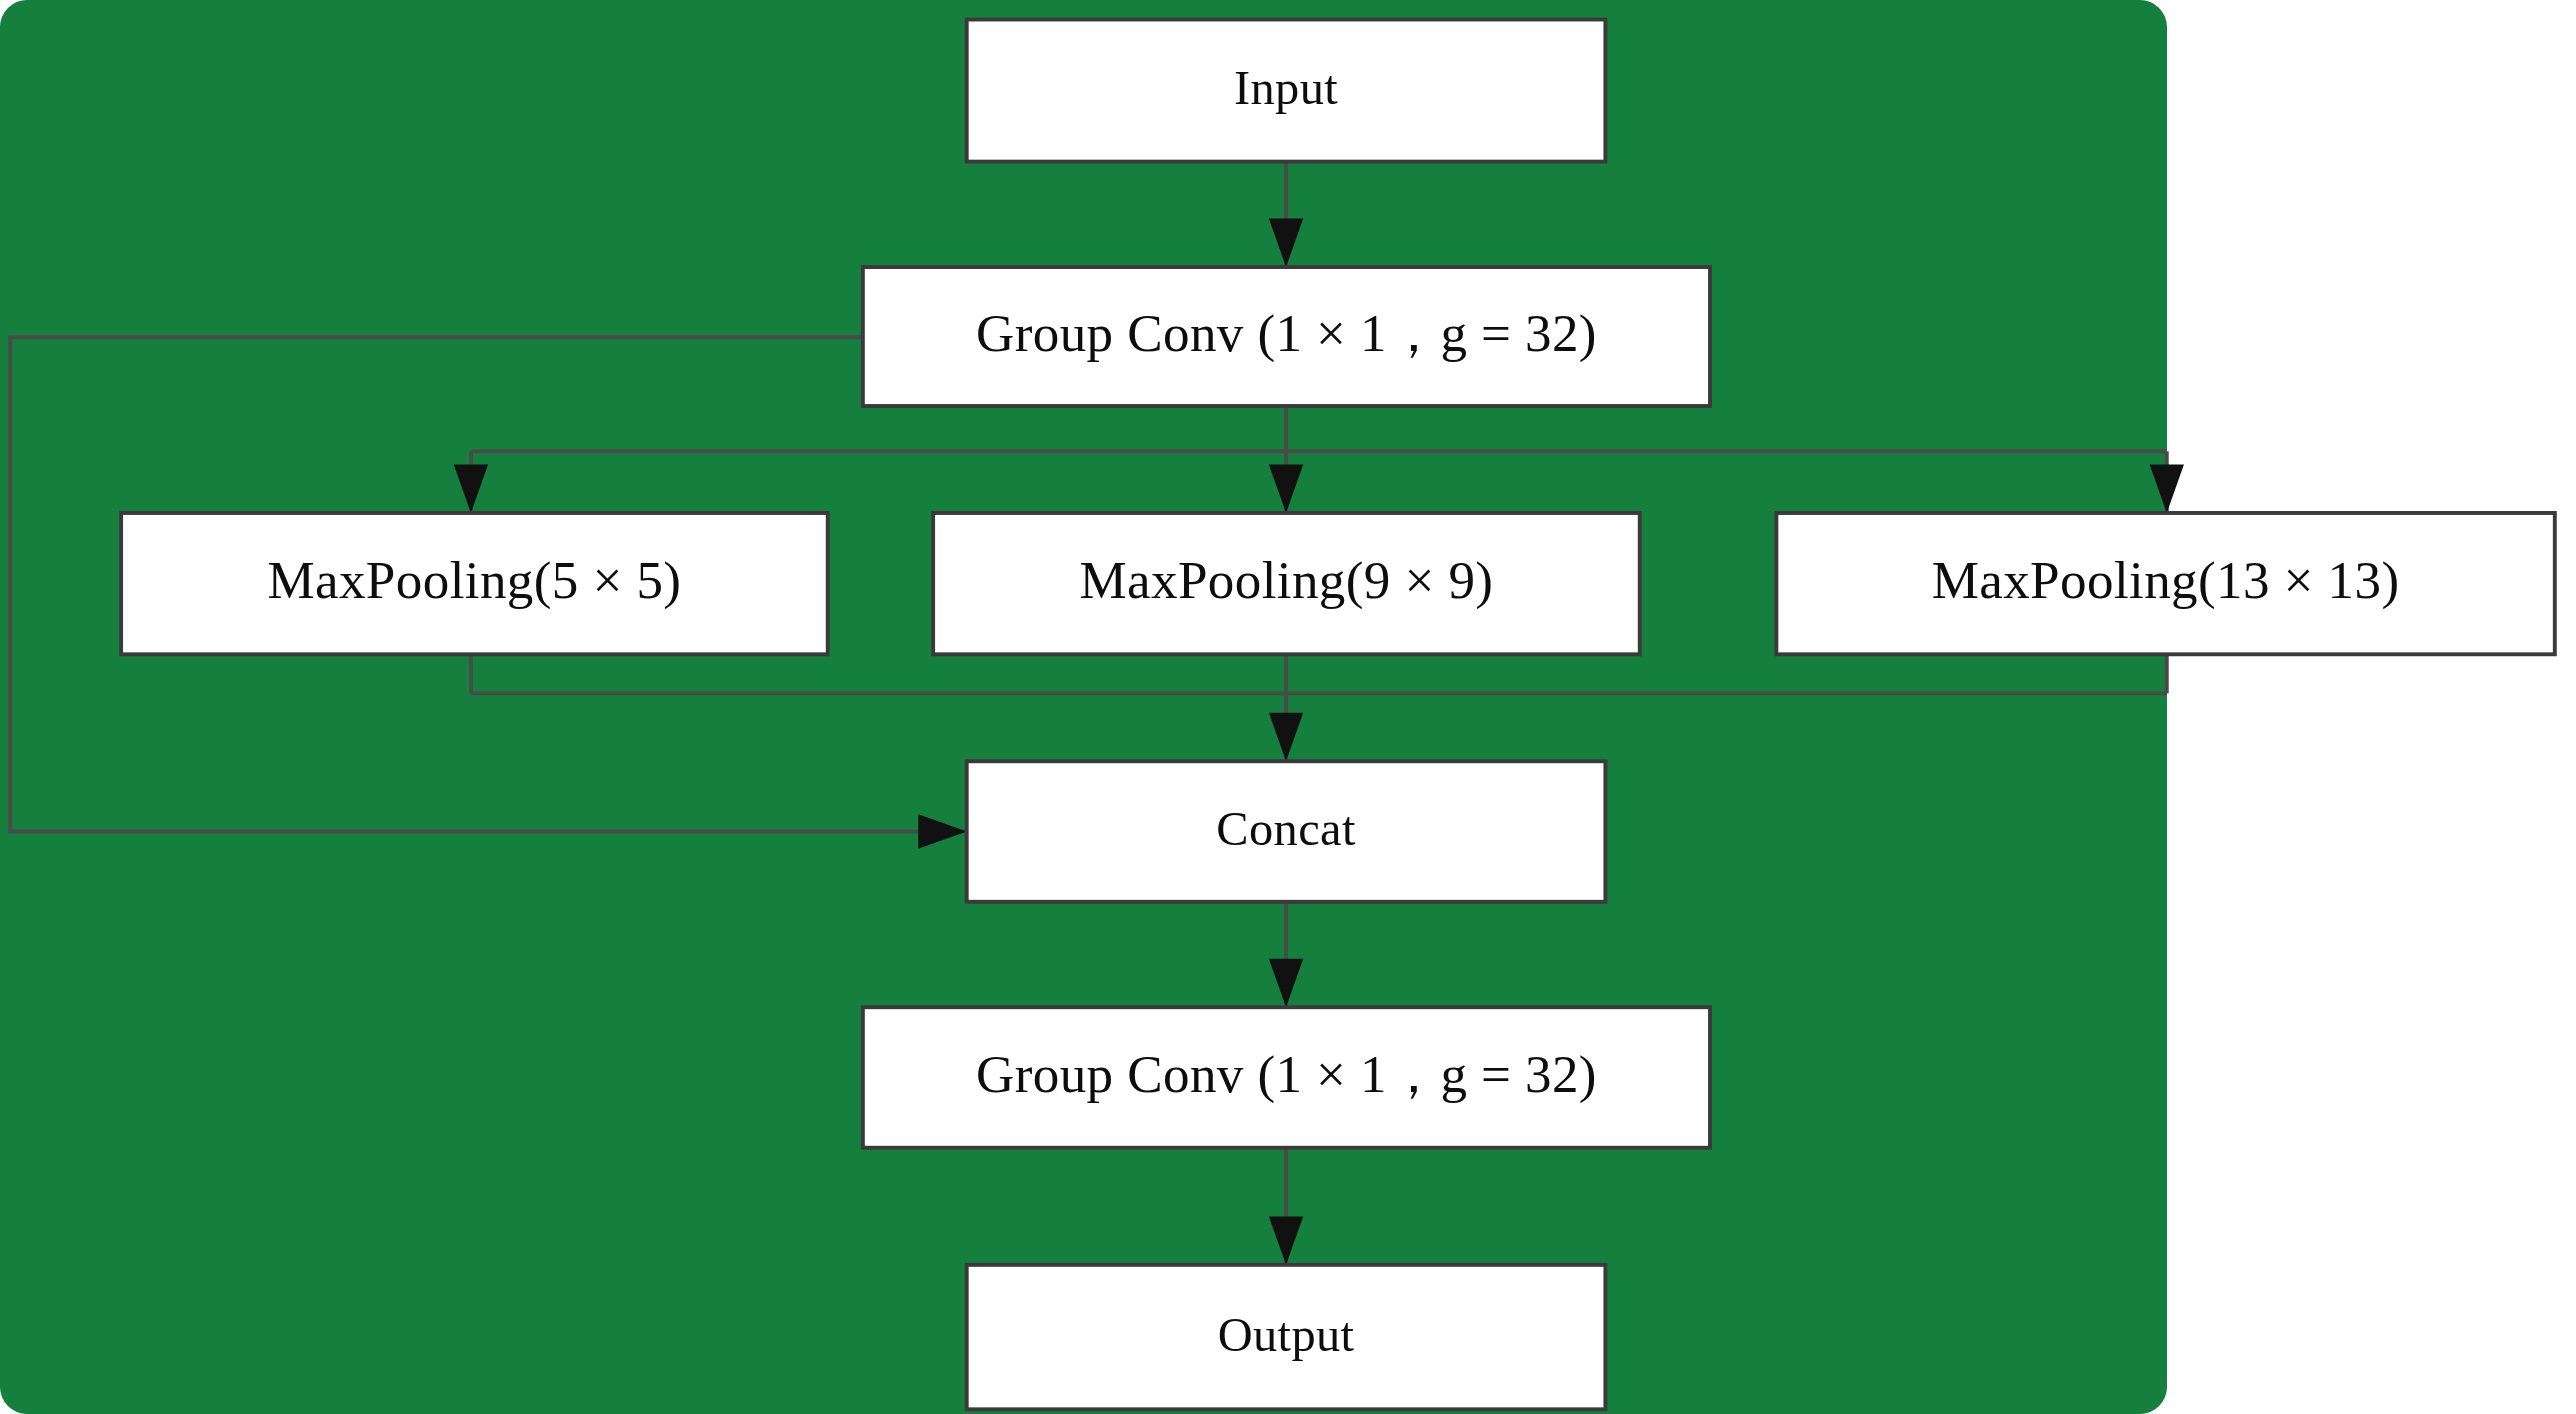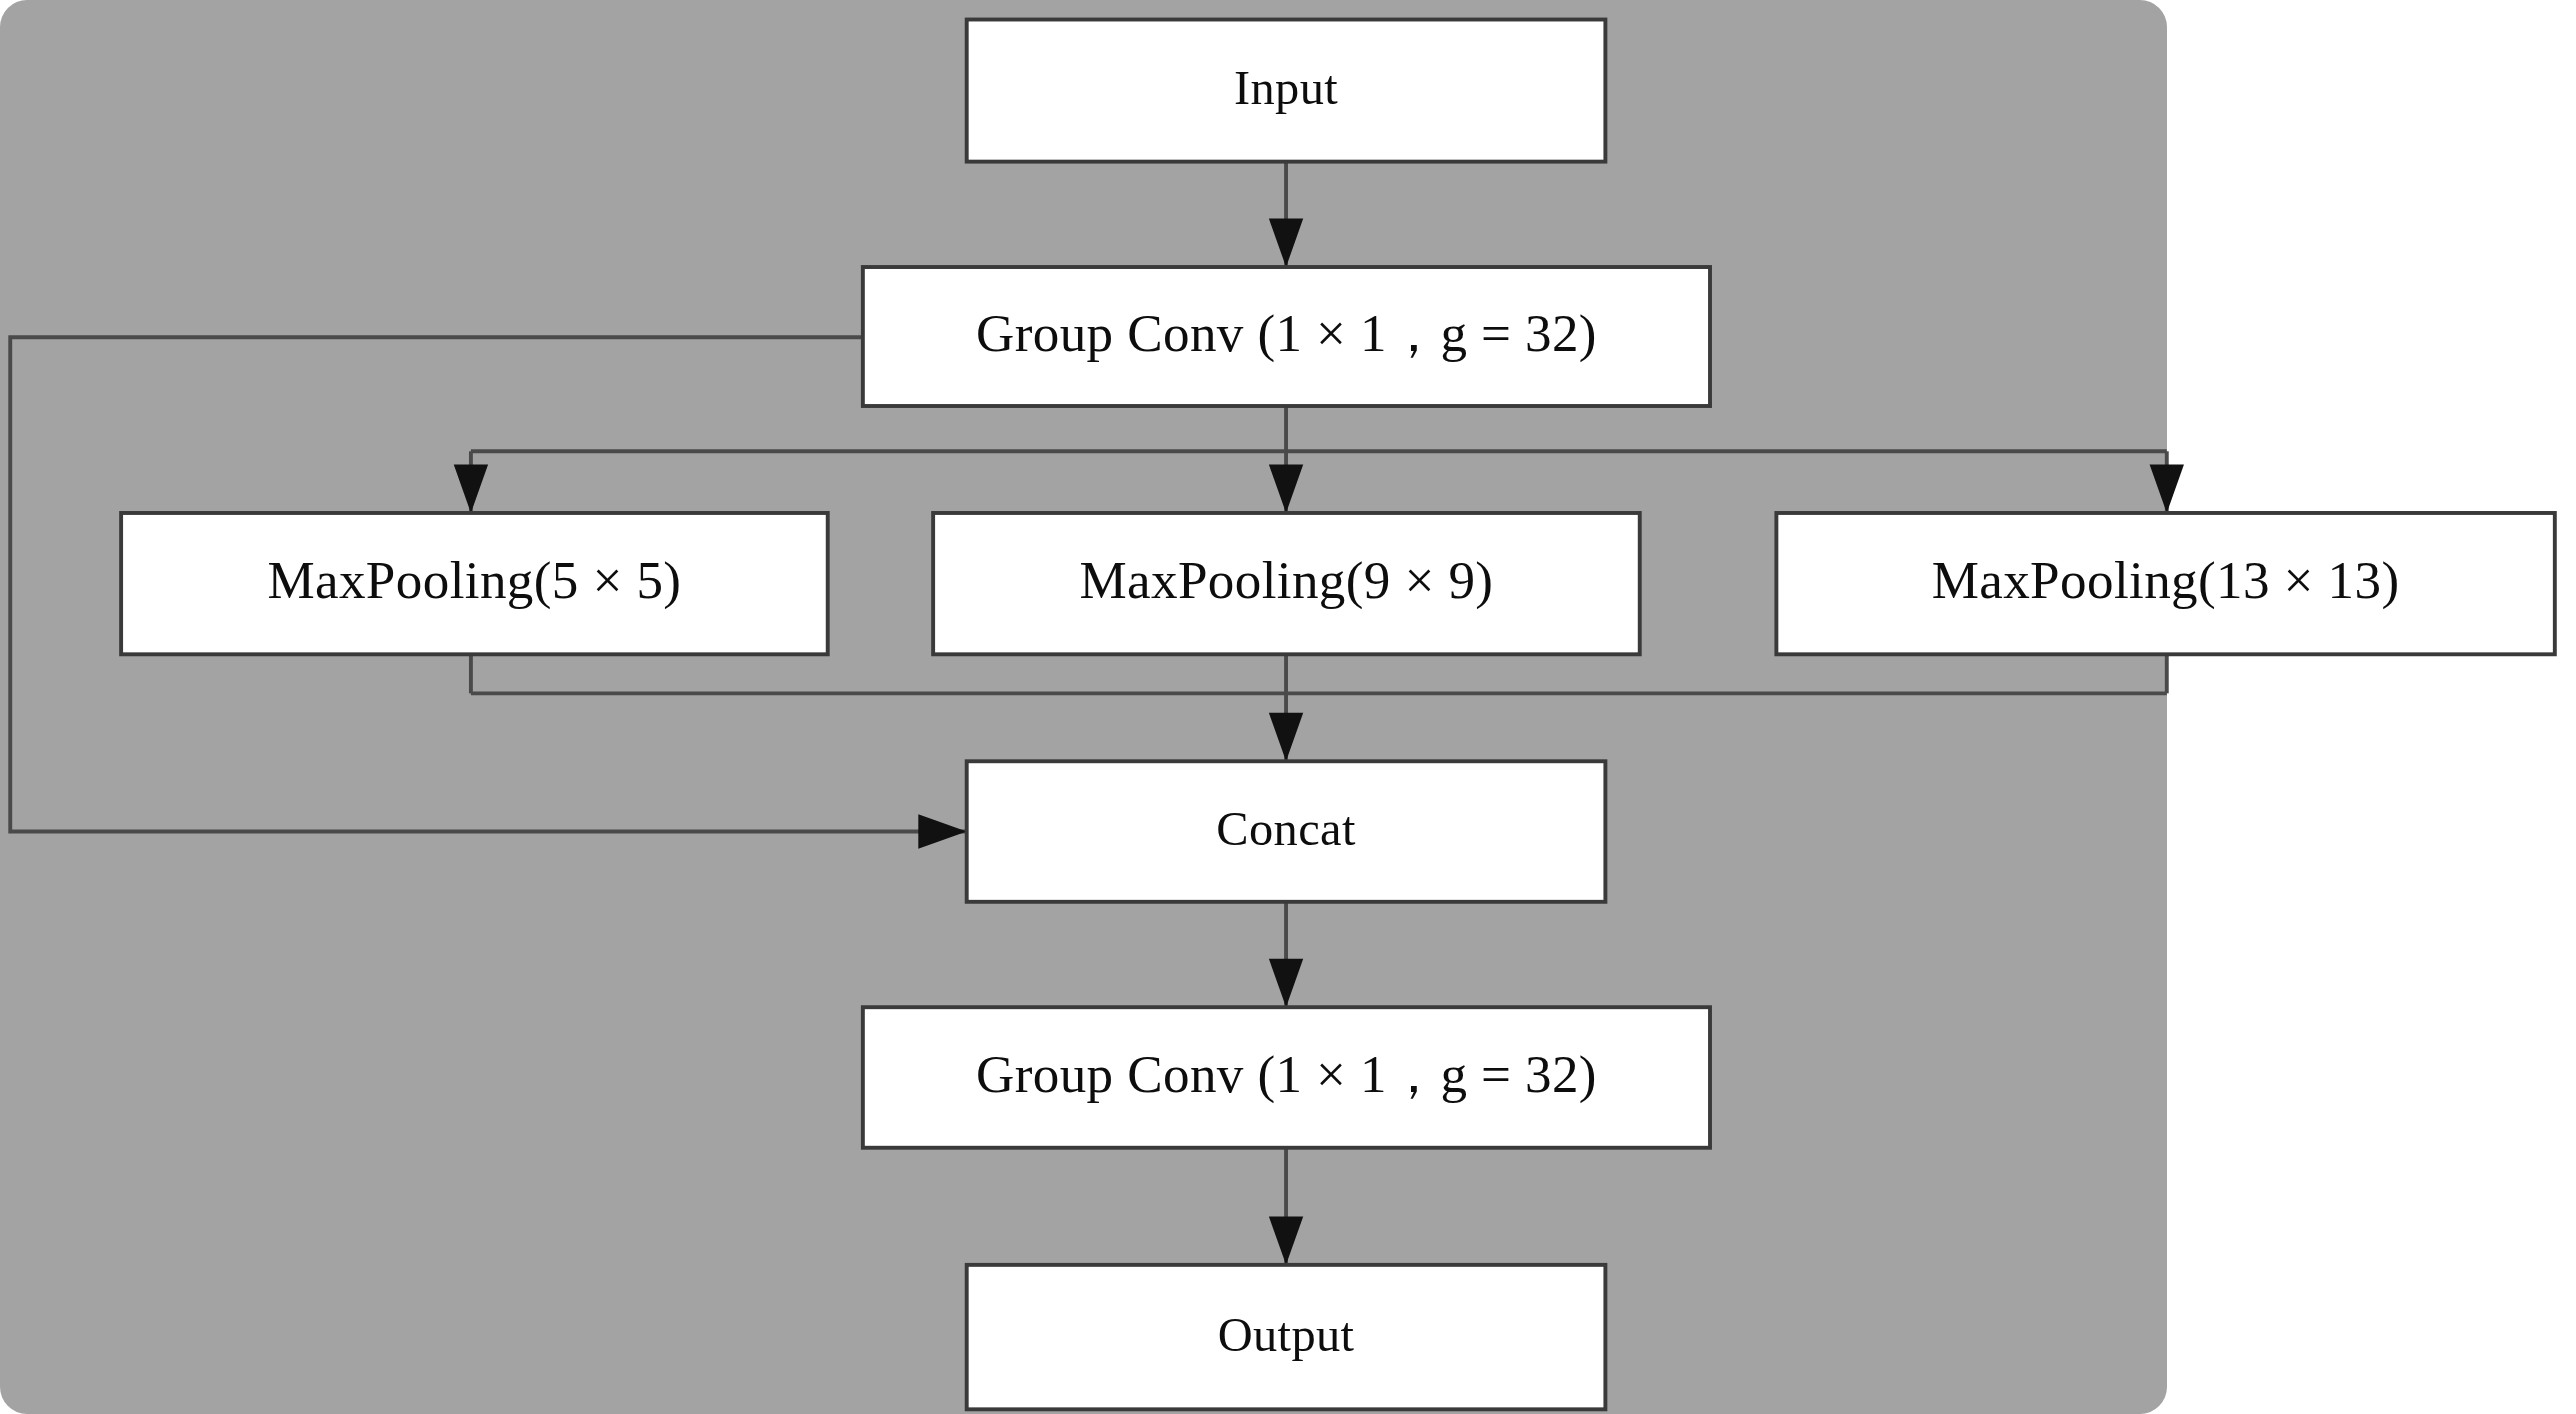--- a/index.html
+++ b/index.html
@@ -11,21 +11,21 @@
   body {
     width: 2576px;
     height: 1414px;
     overflow: hidden;
     font-family: "Liberation Serif", "DejaVu Serif", serif;
   }
   #diagram-root {
     position: relative;
     width: 2167px;
     height: 1414px;
-    background: #a3a3a3;
+    background: #15803d;
     border-radius: 27px;
   }
   svg.flow-canvas {
     position: absolute;
     top: 0;
     left: 0;
     width: 2576px;
     height: 1414px;
     display: block;
   }

